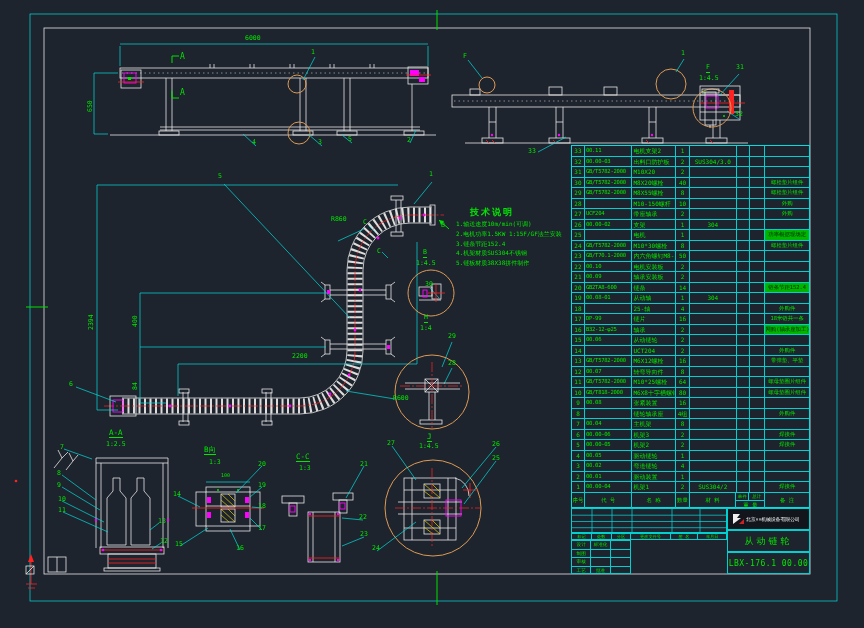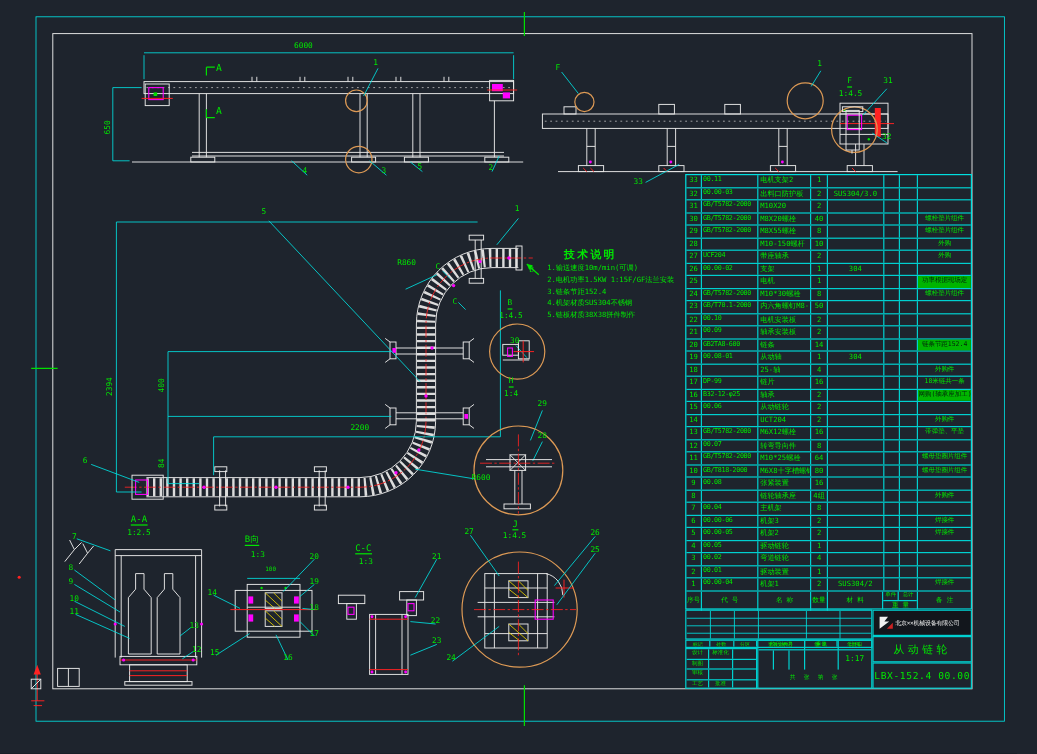--- a/index.html
+++ b/index.html
@@ -730,40 +730,23 @@
         <span>审核</span>
         <span></span>
         <span style="border-right: none;"></span>
       </div>
       <div class="rolerow" style="border-bottom: none;">
         <span>工艺</span>
         <span>批准</span>
         <span style="border-right: none;"></span>
       </div>
     </div>
-<div class="tb" style="left:631px;top:533px;width:96px;height:41px;">
-  <div id="stage-head">
-        <span style="width: 40px;">阶段标记</span>
-        <span style="width: 28px;">重量</span>
-        <span style="width: 28px; border-right: none;">比例</span>
-      </div>
-  <div id="stage-mid">
-    <div class="box" style="width:40px;">
-          <div class="sub"></div>
-          <div class="sub"></div>
-          <div class="sub" style="border-right:none;"></div>
-        </div>
-    <div class="box" style="width:28px;"></div>
-    <div style="width:28px;" id="scale-val">1:17</div>
-  </div>
-  <div id="sheet">共 张 第 张</div>
-</div>
 <div class="tb" id="company" style="left:727px;top:508px;width:83px;height:22px;">
   <svg width="15" height="14" style="position:static;margin-left:3px;flex:none;">
     <path d="M2 12 V2 h7 l-3 4 h4 l-8 6" fill="#f0f0f0"></path>
     <path d="M8 12 l5 -5 v5 z" fill="#cc2222"></path>
   </svg>
   <span class="ctext">北京××机械设备有限公司</span>
 </div>
 <div class="tb" id="dtitle" style="left:727px;top:530px;width:83px;height:22px;">从动链轮</div>
-<div class="tb" id="dnumber" style="left:727px;top:552px;width:83px;height:22px;">LBX-152.4 00.00</div>
+<div class="tb" id="dnumber" style="left:727px;top:552px;width:83px;height:22px;">LBX-176.1 00.00</div>
 
 </div>
 
 </body></html>

